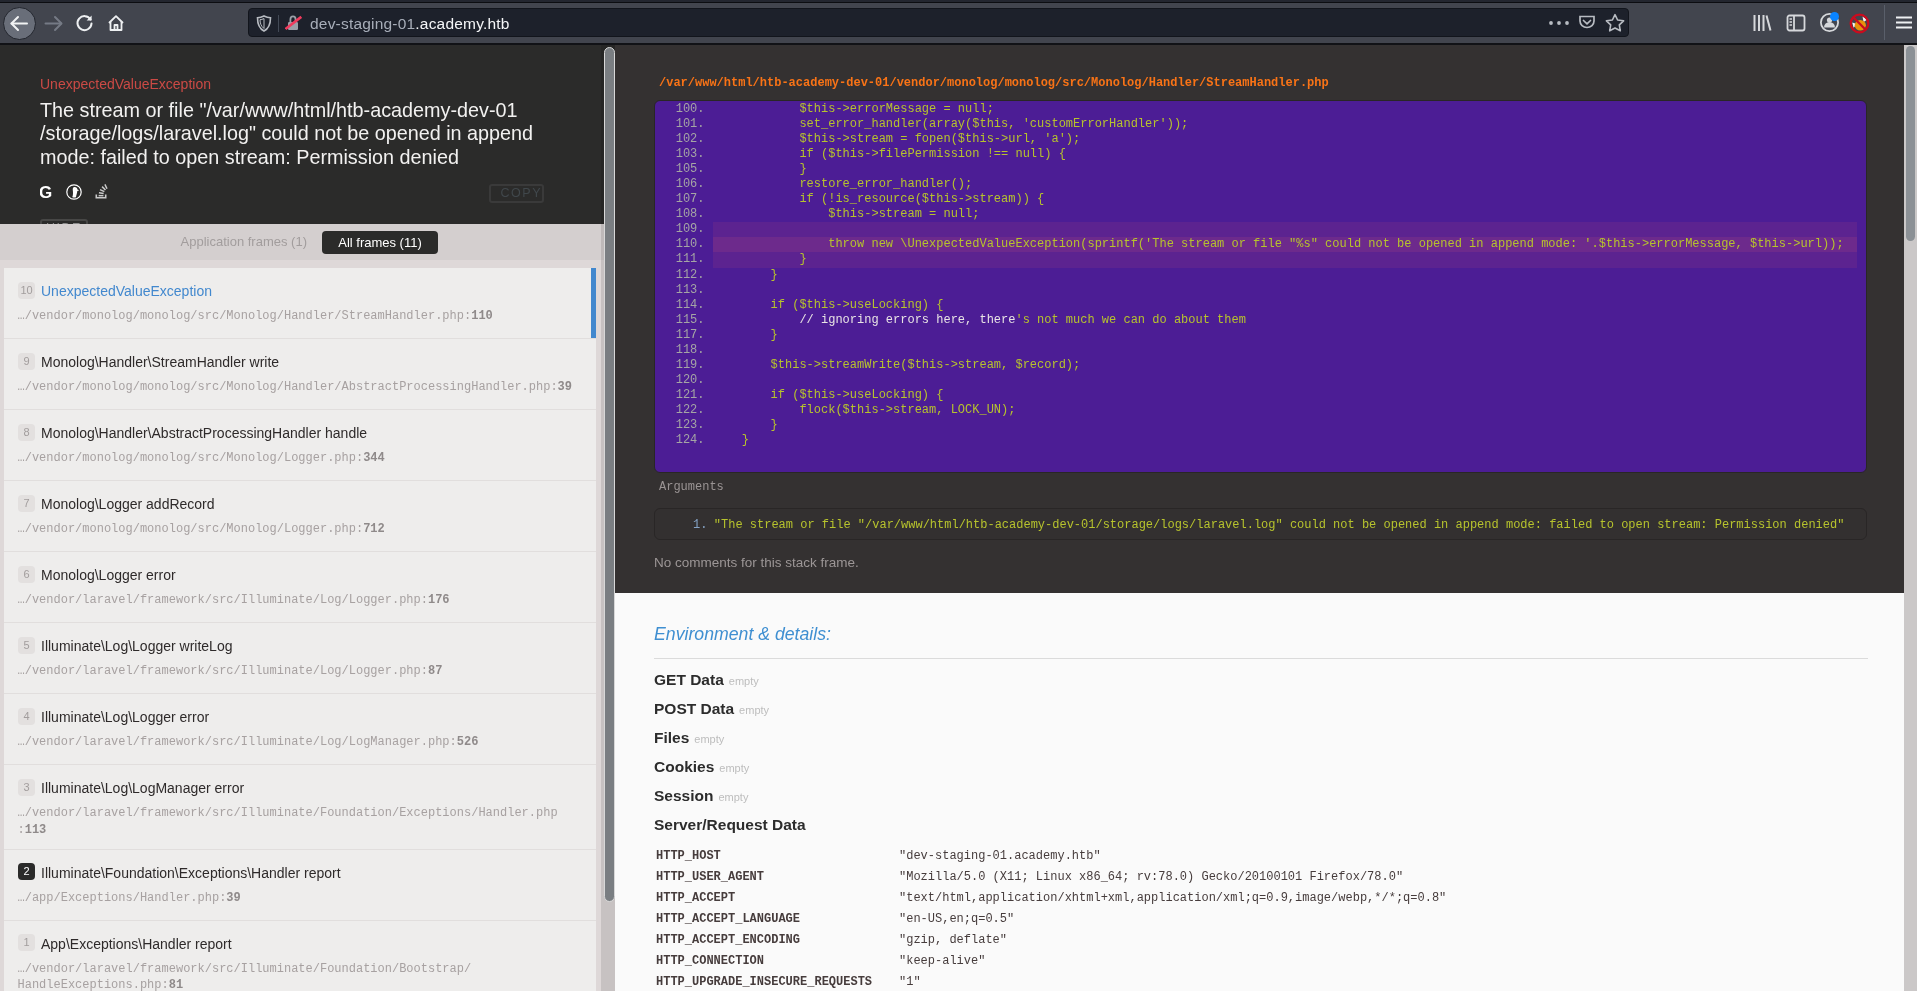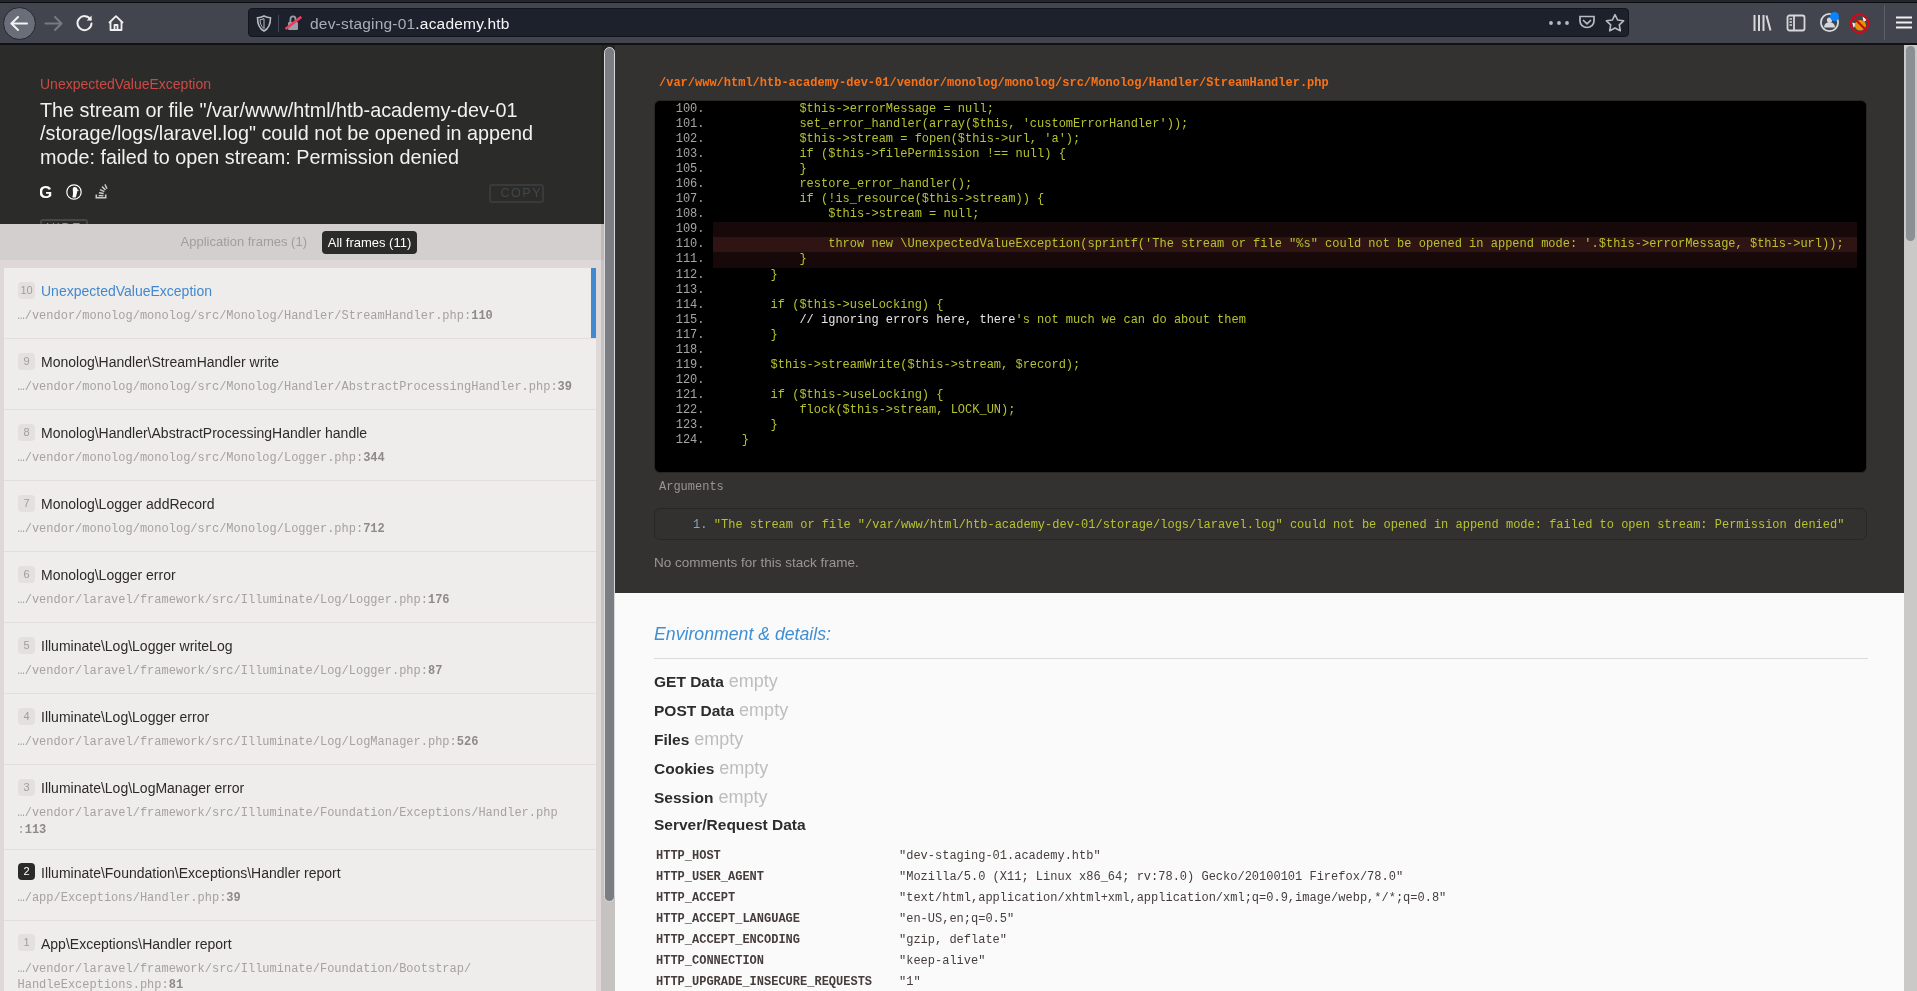--- a/index.html
+++ b/index.html
@@ -21,62 +21,62 @@
 #lheader { position:absolute; left:0; top:0; width:615px; height:179.3px; background:#2b2b2a; }
 #exctitle { position:absolute; left:40px; top:31px; font-size:14px; color:#cb4a45; }
 #excmsg { position:absolute; left:40px; top:54px; font-size:19.8px; line-height:23.3px; color:#f2f1f0; white-space:nowrap; }
 #hicons { position:absolute; left:40px; top:139px; width:120px; height:16px; }
 #copybtn { position:absolute; left:489px; top:139px; width:55px; height:19px; border:2px solid #3a3a3a;
   border-radius:3px; color:#40474b; font-size:12.5px; letter-spacing:1.5px; text-align:right; line-height:14px;}
 #hidebtn { position:absolute; left:40px; top:174px; width:48px; height:19px; border:2px solid #474746;
   border-radius:3px; color:#8a8a8a; font-size:12.5px; letter-spacing:1.5px; text-align:center; line-height:14px;}
 #tabbar { position:absolute; left:0; top:179.3px; width:615px; height:36.2px; background:#d4cfcf; }
 #apptab { position:absolute; left:0px; top:10px; width:307px; text-align:right; font-size:13px; color:#a29d9d; }
-#alltab { position:absolute; left:322px; top:6.5px; width:95px; height:23px; background:#2b2b2a; color:#fff;
+#alltab { position:absolute; left:322px; top:6.5px; width:116px; height:23px; background:#2b2b2a; color:#fff;
   border-radius:4px; font-size:13px; text-align:center; line-height:23px; }
 #frames { position:absolute; left:4px; top:223px; width:592px; }
 .frame { position:relative; background:#eeedec; border-bottom:1px solid #e1dedd; }
 .frame .badge { position:absolute; left:14px; top:13.5px; width:17px; height:17px; border-radius:4px;
   background:#e3e0df; color:#a29d9d; font-size:11px; text-align:center; line-height:17px; }
 .frame.app .badge { background:#2b2b2a; color:#fff; }
 .frame .ftitle { position:absolute; left:37px; top:15px; font-size:14px; color:#2e2a2a; white-space:nowrap; }
 .frame.active .ftitle { color:#4288ce; }
 .frame .fpath { position:absolute; left:13.5px; top:40px; font-size:12px; line-height:16.5px; color:#a7a1a1;
   font-family:"Liberation Mono", monospace; }
 .frame .fpath b { color:#8f8a8a; }
 .frame.active::after { content:""; position:absolute; right:0; top:0; width:5px; height:100%; background:#4288ce; }
 #lscroll { position:absolute; left:601px; top:0; width:13.5px; height:946px; background:rgba(0,0,0,0.10); }
 #lthumb { position:absolute; left:3px; top:2px; width:10.5px; height:855px; background:#7a7e82;
   border:1px solid #d8d8d8; border-radius:6px; }
 #rightpanel { position:absolute; left:613px; top:0; width:1291px; height:946px; }
 #rdark { position:absolute; left:0; top:0; width:1291px; height:548px; background:#343131; }
 #rpath { position:absolute; left:46px; top:31px; font-size:12px; font-weight:bold; color:#f97316;
   font-family:"Liberation Mono", monospace; }
-#codeblock { position:absolute; left:40.5px; top:54.5px; width:1213.5px; height:373px; background:#000000;
+#codeblock { position:absolute; left:40.5px; top:54.5px; width:1213.5px; height:373px; background:#4c1d95;
   border:1px solid #292626; border-radius:6px; overflow:hidden; padding-top:1.5px; }
 .cl { position:relative; height:15.05px; white-space:pre; font-family:"Liberation Mono", monospace;
   font-size:12px; line-height:15.05px; }
 .cl .ln { position:absolute; left:0; top:0; width:50px; text-align:right; color:#a5a5a5; }
 .cl .ct { position:absolute; left:58.5px; top:0; color:#b7c32d; }
 .cl .pln { color:#e9e4e5; }
 .cl.hl1::before, .cl.hl2::before { content:""; position:absolute; left:58.5px; width:1144px; top:0; height:100%; }
 .cl.hl1::before { background:rgba(255,100,100,0.09); }
 .cl.hl2::before { background:rgba(255,100,100,0.19); }
 #arglabel { position:absolute; left:46px; top:435px; font-size:12px; color:#9a9494;
   font-family:"Liberation Mono", monospace; }
 #argbox { position:absolute; left:40.5px; top:462.5px; width:1213px; height:32px; background:#333030;
   border:1px solid #292626; border-radius:6px; }
 #argbox .num { position:absolute; left:38.5px; top:9.5px; font-size:12px; color:#85a3c5; font-family:"Liberation Mono", monospace;}
 #argbox .val { position:absolute; left:59.3px; top:9.5px; font-size:12px; color:#b7c32d; font-family:"Liberation Mono", monospace; white-space:pre;}
 #nocomm { position:absolute; left:41px; top:510px; font-size:13.5px; color:#9c9696; }
 #rwhite { position:absolute; left:0; top:548px; width:1290.5px; height:398px; background:#fafafa; }
 #envhead { position:absolute; left:41px; top:30.5px; font-size:17.7px; color:#3f8fd1;font-style:italic; }
 #envhr { position:absolute; left:41px; top:64.5px; width:1214px; height:1px; background:#dbdbdb; }
 .dlabel { position:absolute; left:41px; font-size:15.5px; font-weight:bold; color:#2c2c2c; white-space:nowrap;}
-.dlabel span { font-size:18px; font-weight:normal; color:#bdbdbd; margin-left:5px; }
+.dlabel span { font-size:11px; font-weight:normal; color:#bdbdbd; margin-left:5px; }
 .drow { position:absolute; left:43px; height:21px; font-size:12px; color:#463c3c; white-space:pre;
   font-family:"Liberation Mono", monospace; }
 .drow b { position:absolute; left:0; top:0; }
 .drow span { position:absolute; left:243px; top:0; }
 #rswrap { position:absolute; left:1904px; top:0px; width:13px; height:946px; }
 #rscroll { position:absolute; left:0; top:0; width:13px; height:946px; background:#cbc8c8; }
 #rthumb { position:absolute; left:2px; top:1px; width:9px; height:195px; background:#8b9095; border-radius:5px; }
 </style>
 </head>
 <body>

